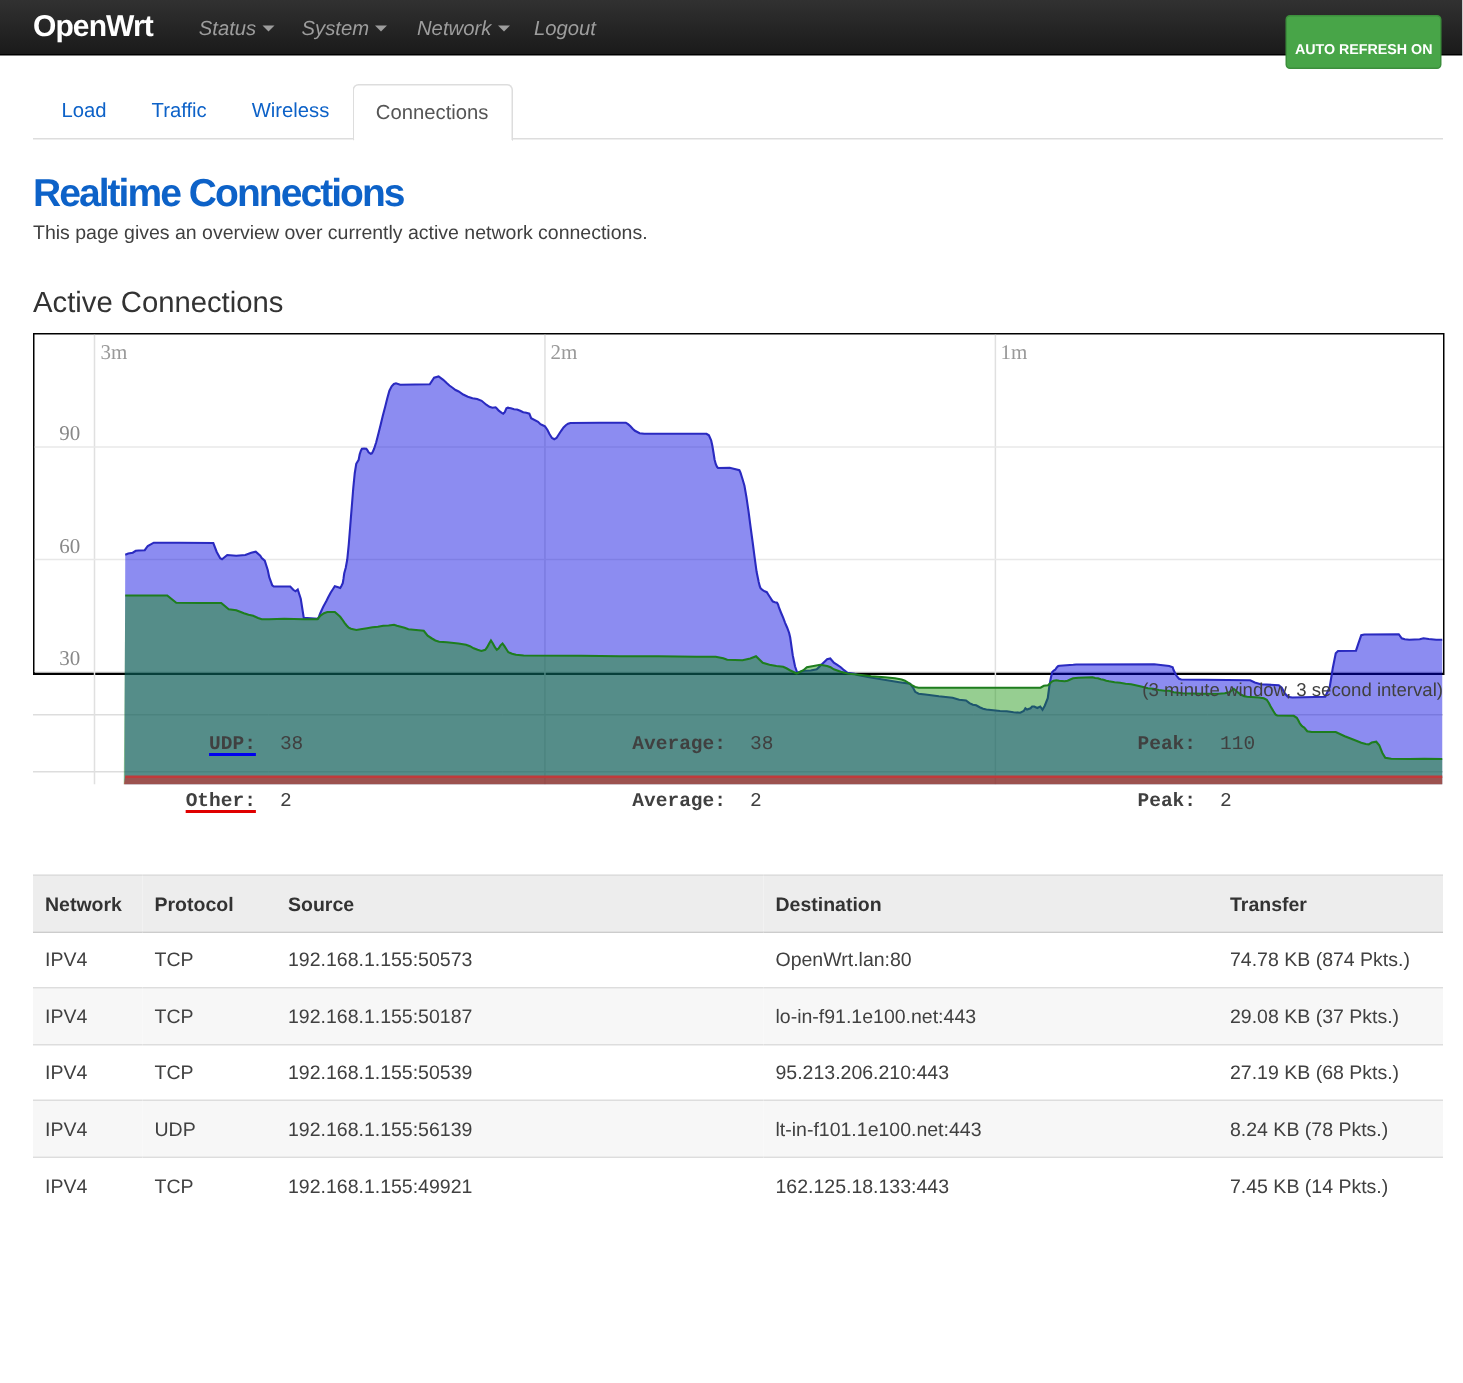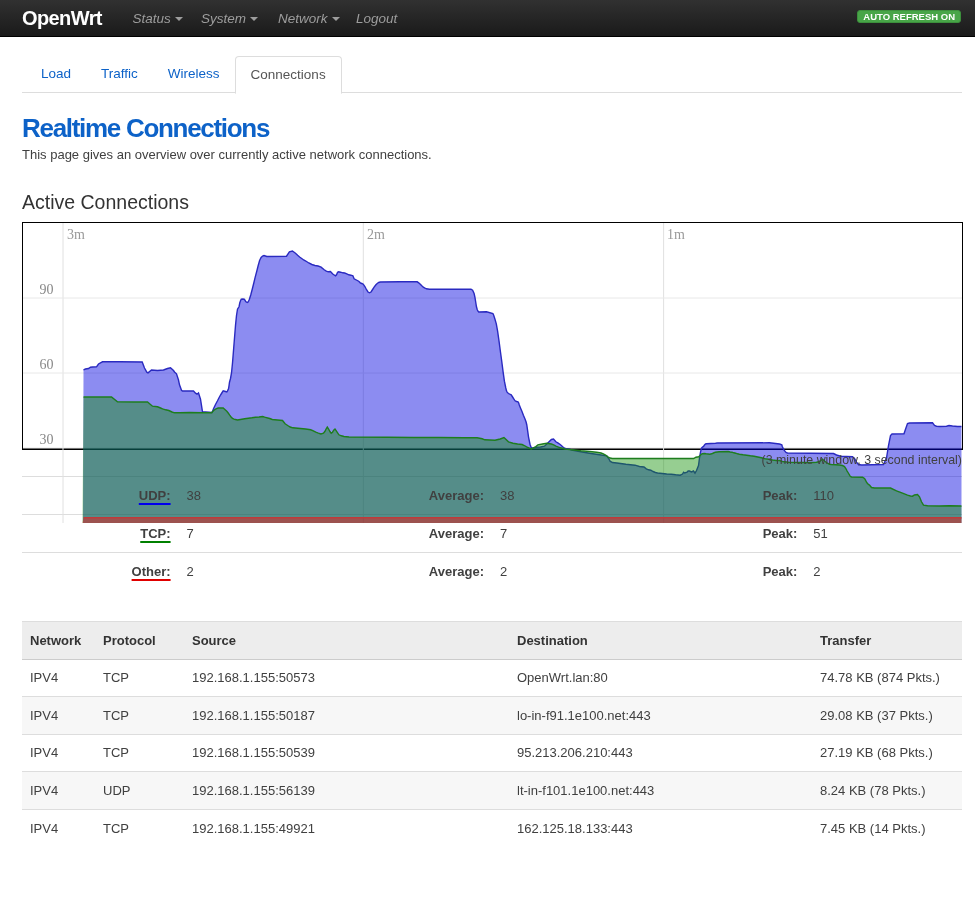--- a/index.html
+++ b/index.html
@@ -1,30 +1,30 @@
 <!DOCTYPE html>
 <html><head>
 <meta charset="utf-8">
 <style>
 * { box-sizing: border-box; margin:0; padding:0; }
 body { font-family:"Liberation Sans",sans-serif; background:#fff; color:#404040; font-size:13px; width:975px; }
 .navbar { height:37px; background:linear-gradient(to bottom,#313131,#1a1a1a); border-bottom:1px solid #000; position:relative; }
 .brand { position:absolute; left:22px; top:7px; color:#fff; font-size:20px; font-weight:bold; letter-spacing:-0.6px; }
 .nav-item { position:absolute; top:0; color:#9d9d9d; font-size:13.5px; line-height:37px;font-style:italic; }
 .caret { display:inline-block; width:0; height:0; border-left:4px solid transparent; border-right:4px solid transparent; border-top:4px solid #9d9d9d; margin-left:4px; vertical-align:middle; }
-.badge { position:absolute; right:14px; top:10px; background:#48a548; border:1px solid #3c8f3c; border-radius:3px; color:#fff; font-size:9.5px; font-weight:bold; padding:0 5px; line-height:12px; height:13px;margin-left:28px; }
+.badge { position:absolute; right:14px; top:10px; background:#48a548; border:1px solid #3c8f3c; border-radius:3px; color:#fff; font-size:9.5px; font-weight:bold; padding:17px 5px; line-height:12px; height:13px;margin-left:28px; }
 .tabswrap { margin:19px 13px 0 22px; border-bottom:1px solid #ddd; padding-left:4px; height:37px; }
 .tab { display:inline-block; float:left; font-size:13.5px; color:#0d62c8; padding:10px 15px; line-height:16px; }
 .tab.active { color:#555; background:#fff; border:1px solid #ddd; border-bottom:1px solid #fff; border-radius:4px 4px 0 0; margin-bottom:-1px; }
 h2 { color:#0d62c8; font-size:26px; font-weight:bold; margin:20px 0 0 22px; letter-spacing:-1.3px; }
 p.sub { margin:3px 0 0 22px; font-size:13px; color:#404040; }
 h3 { font-size:19.5px; font-weight:normal; color:#333; margin:29px 0 0 22px; }
 .chart { margin:8px 0 0 22px; width:941px; height:228px; border:1px solid #000; border-bottom-width:2px; }
 .caption { width:940px; margin-left:22px; text-align:right; font-size:12.4px; color:#404040; margin-top:3px; }
-table.legend { margin-left:22px; margin-top:9px; width:940px; border-collapse:collapse; table-layout:fixed; }
+table.legend { margin-left:22px; margin-top:9px; width:940px; border-collapse:collapse; table-layout:fixed;font-family:Liberation Mono, monospace; }
 table.legend td { border-top:1px solid #ddd; height:38px; padding:0 8px; font-size:13px; color:#404040; }
 td.lab { text-align:right; font-weight:bold; }
 u.ub { text-decoration-color:#0000ee; text-decoration-thickness:2px; text-underline-offset:3px; }
 u.ug { text-decoration-color:#008000; text-decoration-thickness:2px; text-underline-offset:3px; }
 u.ur { text-decoration-color:#e00000; text-decoration-thickness:2px; text-underline-offset:3px; }
 table.conn { margin:30px 0 0 22px; width:940px; border-collapse:collapse; font-size:13px; }
 table.conn th { background:#ededed; text-align:left; font-weight:bold; color:#333; border-top:1px solid #ddd; border-bottom:1px solid #ccc; height:38px; padding:0 8px; }
 table.conn td { height:37.6px; padding:0 8px; color:#404040; border-top:1px solid #ddd;margin-left:21px; }
 table.conn tr:first-child td { border-top:none; }
 table.conn tr.alt { background:#f7f7f7; }
@@ -85,28 +85,20 @@
 <tbody>
       <tr>
         <td class="lab"><u class="ub">UDP:</u></td>
         <td>38</td>
         <td class="lab">Average:</td>
         <td>38</td>
         <td class="lab">Peak:</td>
         <td>110</td>
       </tr>
 <tr>
-        <td class="lab"><u class="ug">TCP:</u></td>
-        <td>7</td>
-        <td class="lab">Average:</td>
-        <td>7</td>
-        <td class="lab">Peak:</td>
-        <td>51</td>
-      </tr>
-<tr>
         <td class="lab"><u class="ur">Other:</u></td>
         <td>2</td>
         <td class="lab">Average:</td>
         <td>2</td>
         <td class="lab">Peak:</td>
         <td>2</td>
       </tr>
 </tbody>
   </table>
 <table class="conn">

